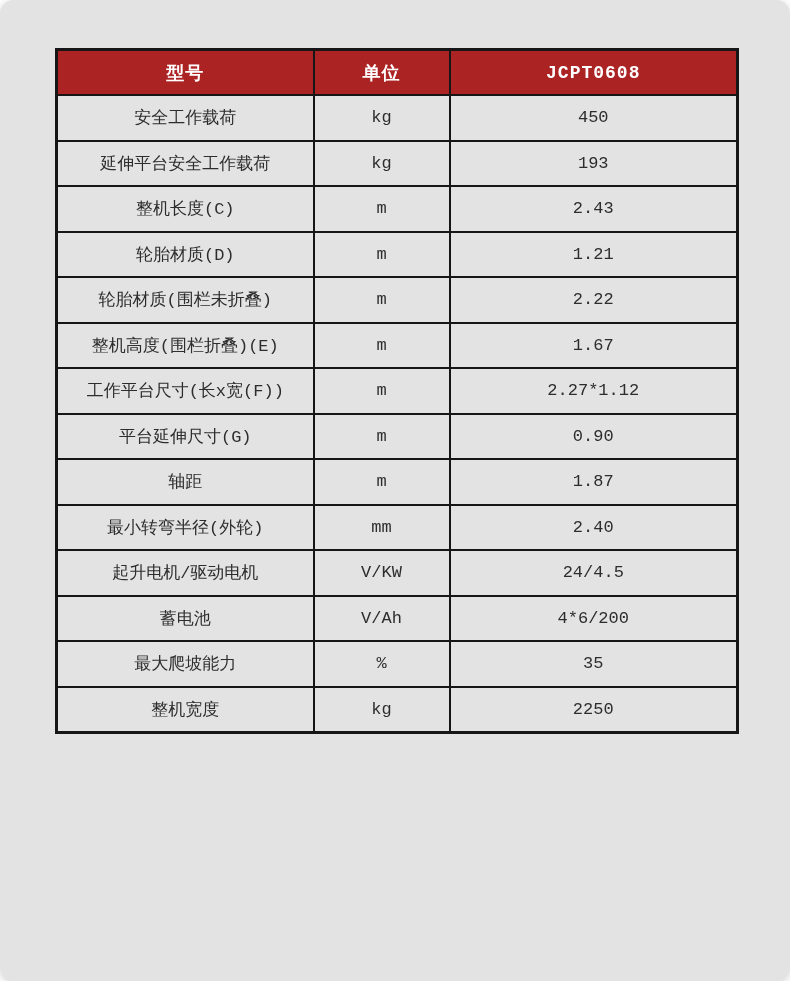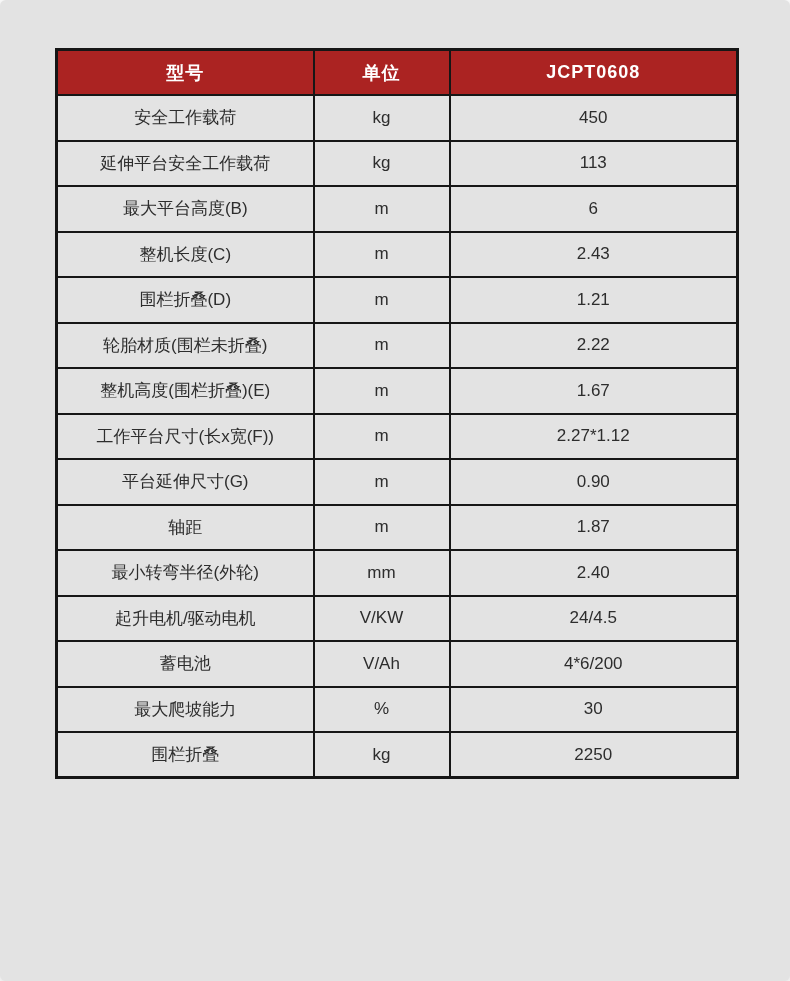--- a/index.html
+++ b/index.html
@@ -13,23 +13,24 @@
   *{box-sizing:border-box;}
   html,body{margin:0;padding:0;}
   body{
     width:790px;height:981px;position:relative;
     background:var(--page-bg);
     font-family:"Liberation Sans", sans-serif;
   }
   .card{
     position:absolute;inset:0;
     background:var(--card-bg);
-    border-radius:6px;
+    border-radius:14px;
     box-shadow:0 2px 10px rgba(0,0,0,0.18);
     overflow:hidden;
+    font-family:Liberation Mono, monospace;
   }
   table.spec{
     position:absolute;left:55px;top:48px;
     width:681px;
     border-collapse:collapse;
     table-layout:fixed;
     border:3px solid var(--border);
   }
   table.spec th, table.spec td{
     border:2px solid var(--border);
@@ -76,34 +77,29 @@
     </thead>
     <tbody>
         <tr>
           <td>安全工作载荷</td>
           <td>kg</td>
           <td>450</td>
         </tr>
         <tr>
           <td>延伸平台安全工作载荷</td>
           <td>kg</td>
-          <td>113</td>
-        </tr>
-        <tr>
-          <td>最大平台高度(B)</td>
-          <td>m</td>
-          <td>6</td>
+          <td>193</td>
         </tr>
         <tr>
           <td>整机长度(C)</td>
           <td>m</td>
           <td>2.43</td>
         </tr>
         <tr>
-          <td>围栏折叠(D)</td>
+          <td>轮胎材质(D)</td>
           <td>m</td>
           <td>1.21</td>
         </tr>
         <tr>
           <td>轮胎材质(围栏未折叠)</td>
           <td>m</td>
           <td>2.22</td>
         </tr>
         <tr>
           <td>整机高度(围栏折叠)(E)</td>
@@ -136,22 +132,22 @@
           <td>24/4.5</td>
         </tr>
         <tr>
           <td>蓄电池</td>
           <td>V/Ah</td>
           <td>4*6/200</td>
         </tr>
         <tr>
           <td>最大爬坡能力</td>
           <td>%</td>
-          <td>30</td>
+          <td>35</td>
         </tr>
         <tr>
-          <td>围栏折叠</td>
+          <td>整机宽度</td>
           <td>kg</td>
           <td>2250</td>
         </tr>
       </tbody>
   </table>
 </div>
 
 </body></html>

